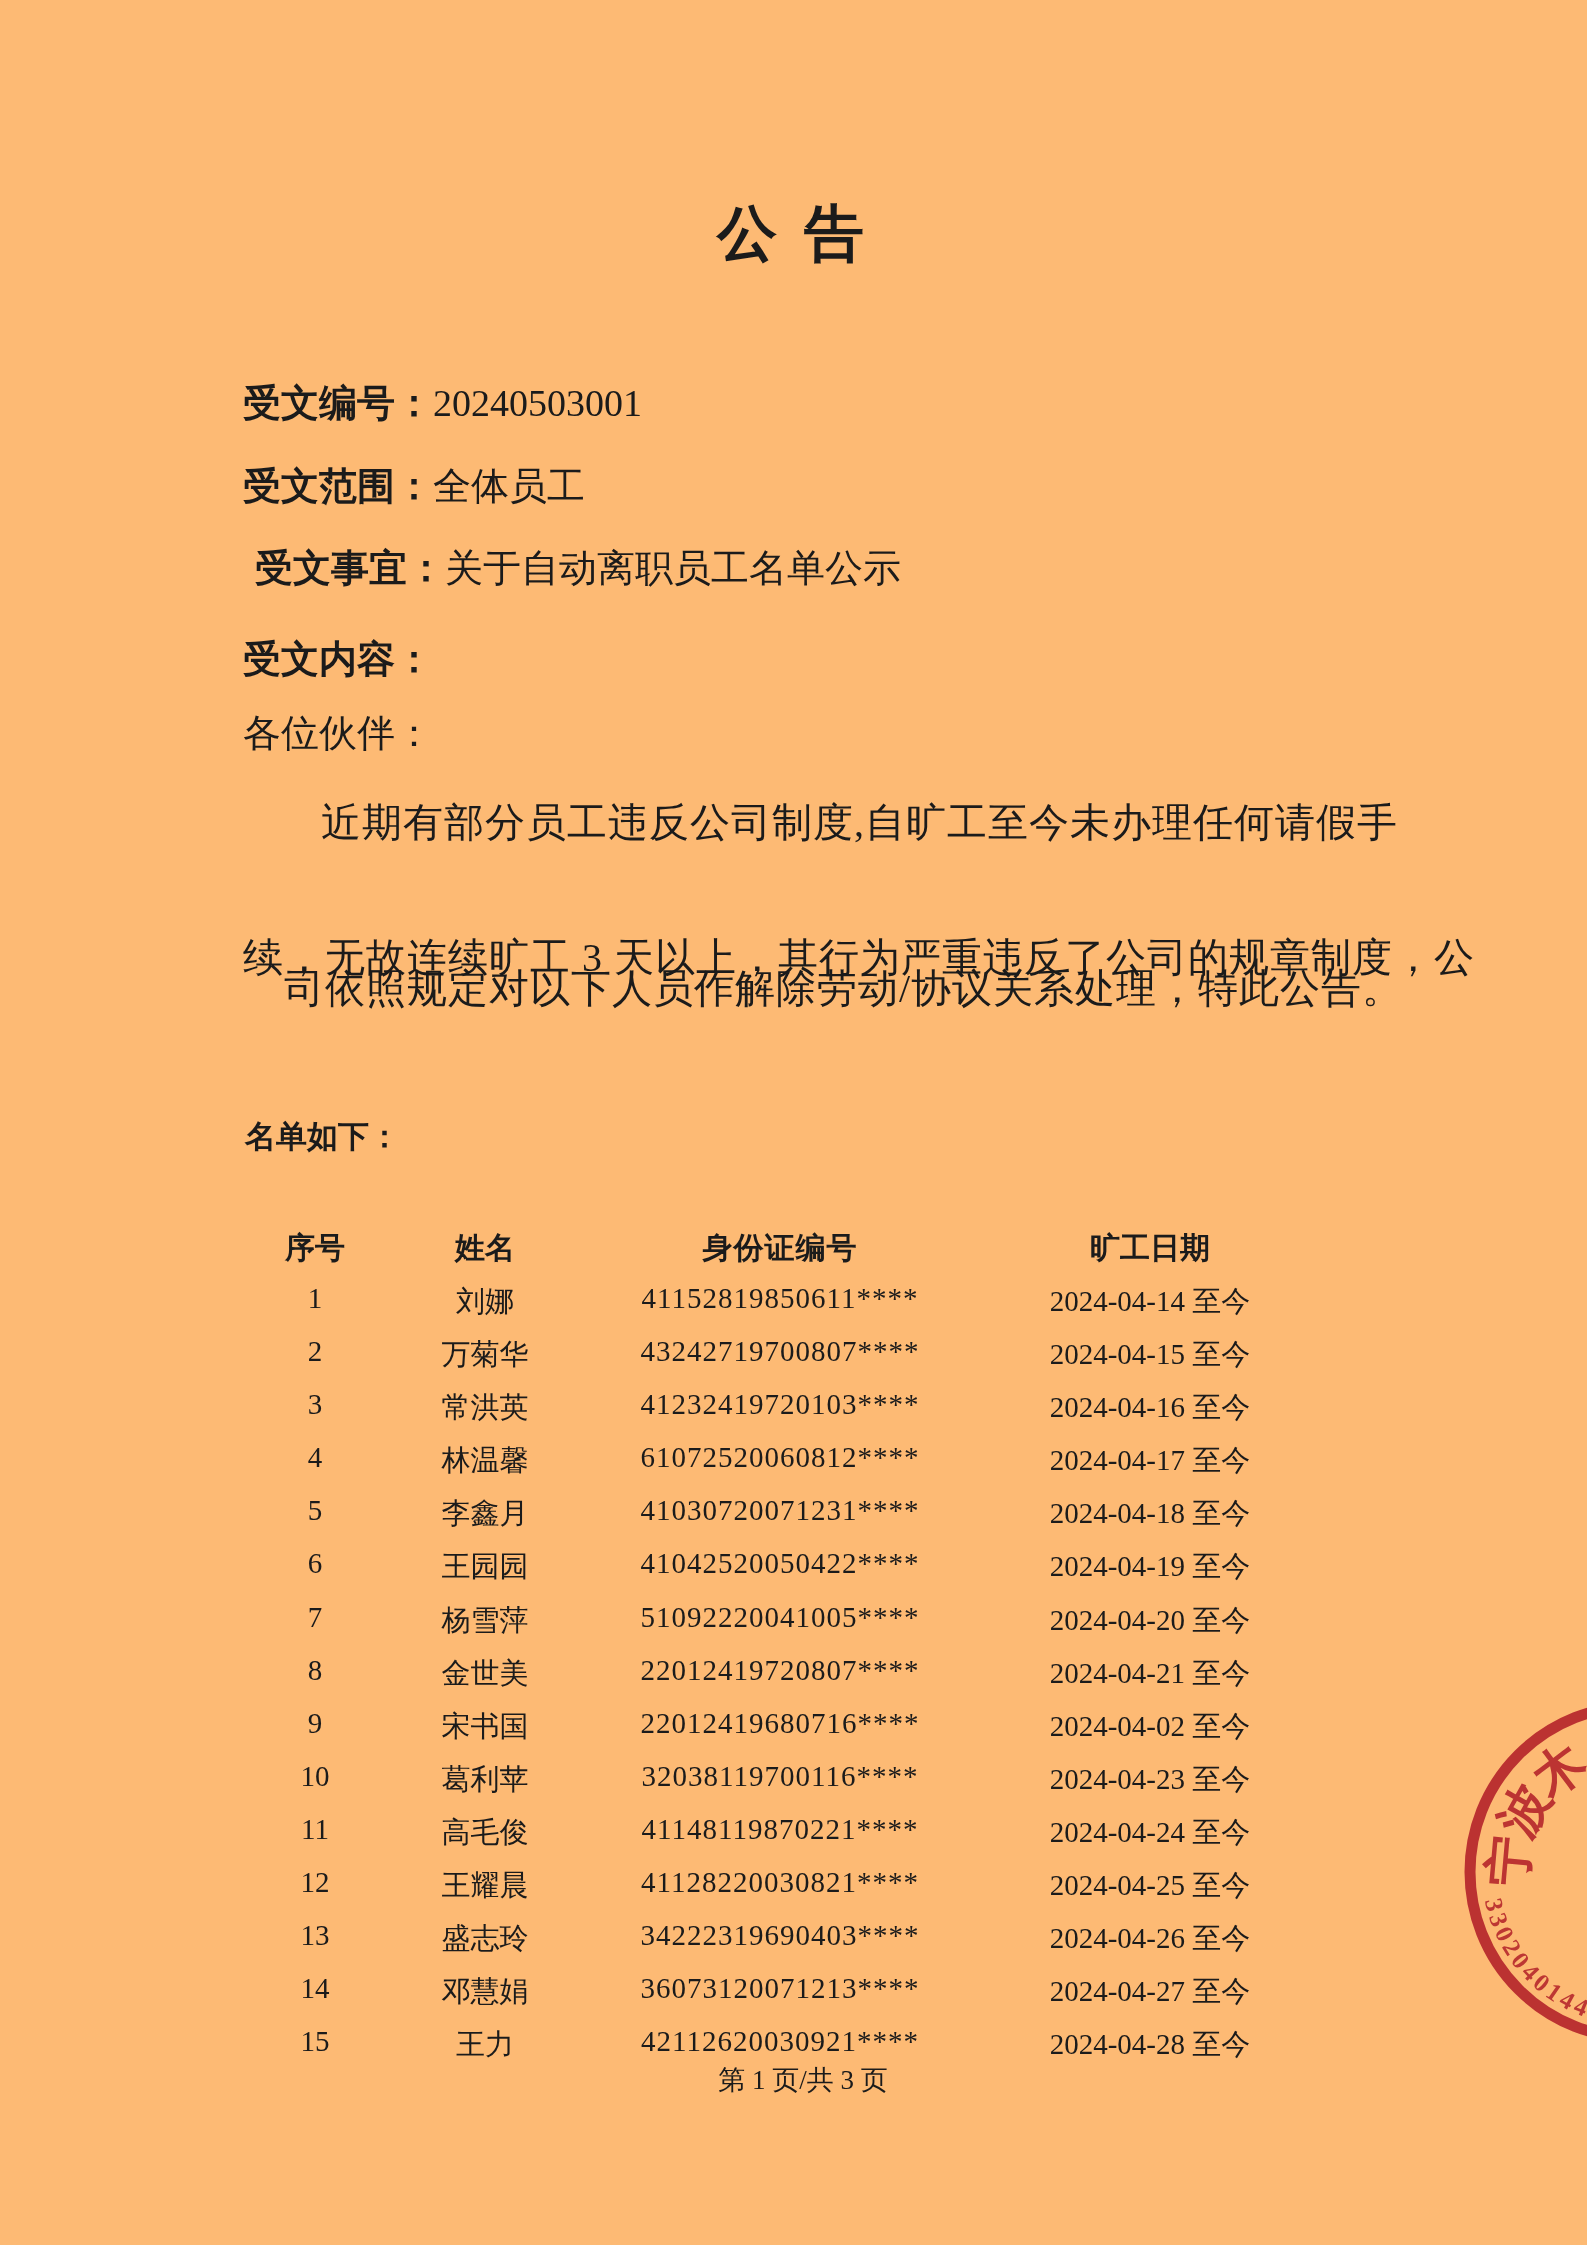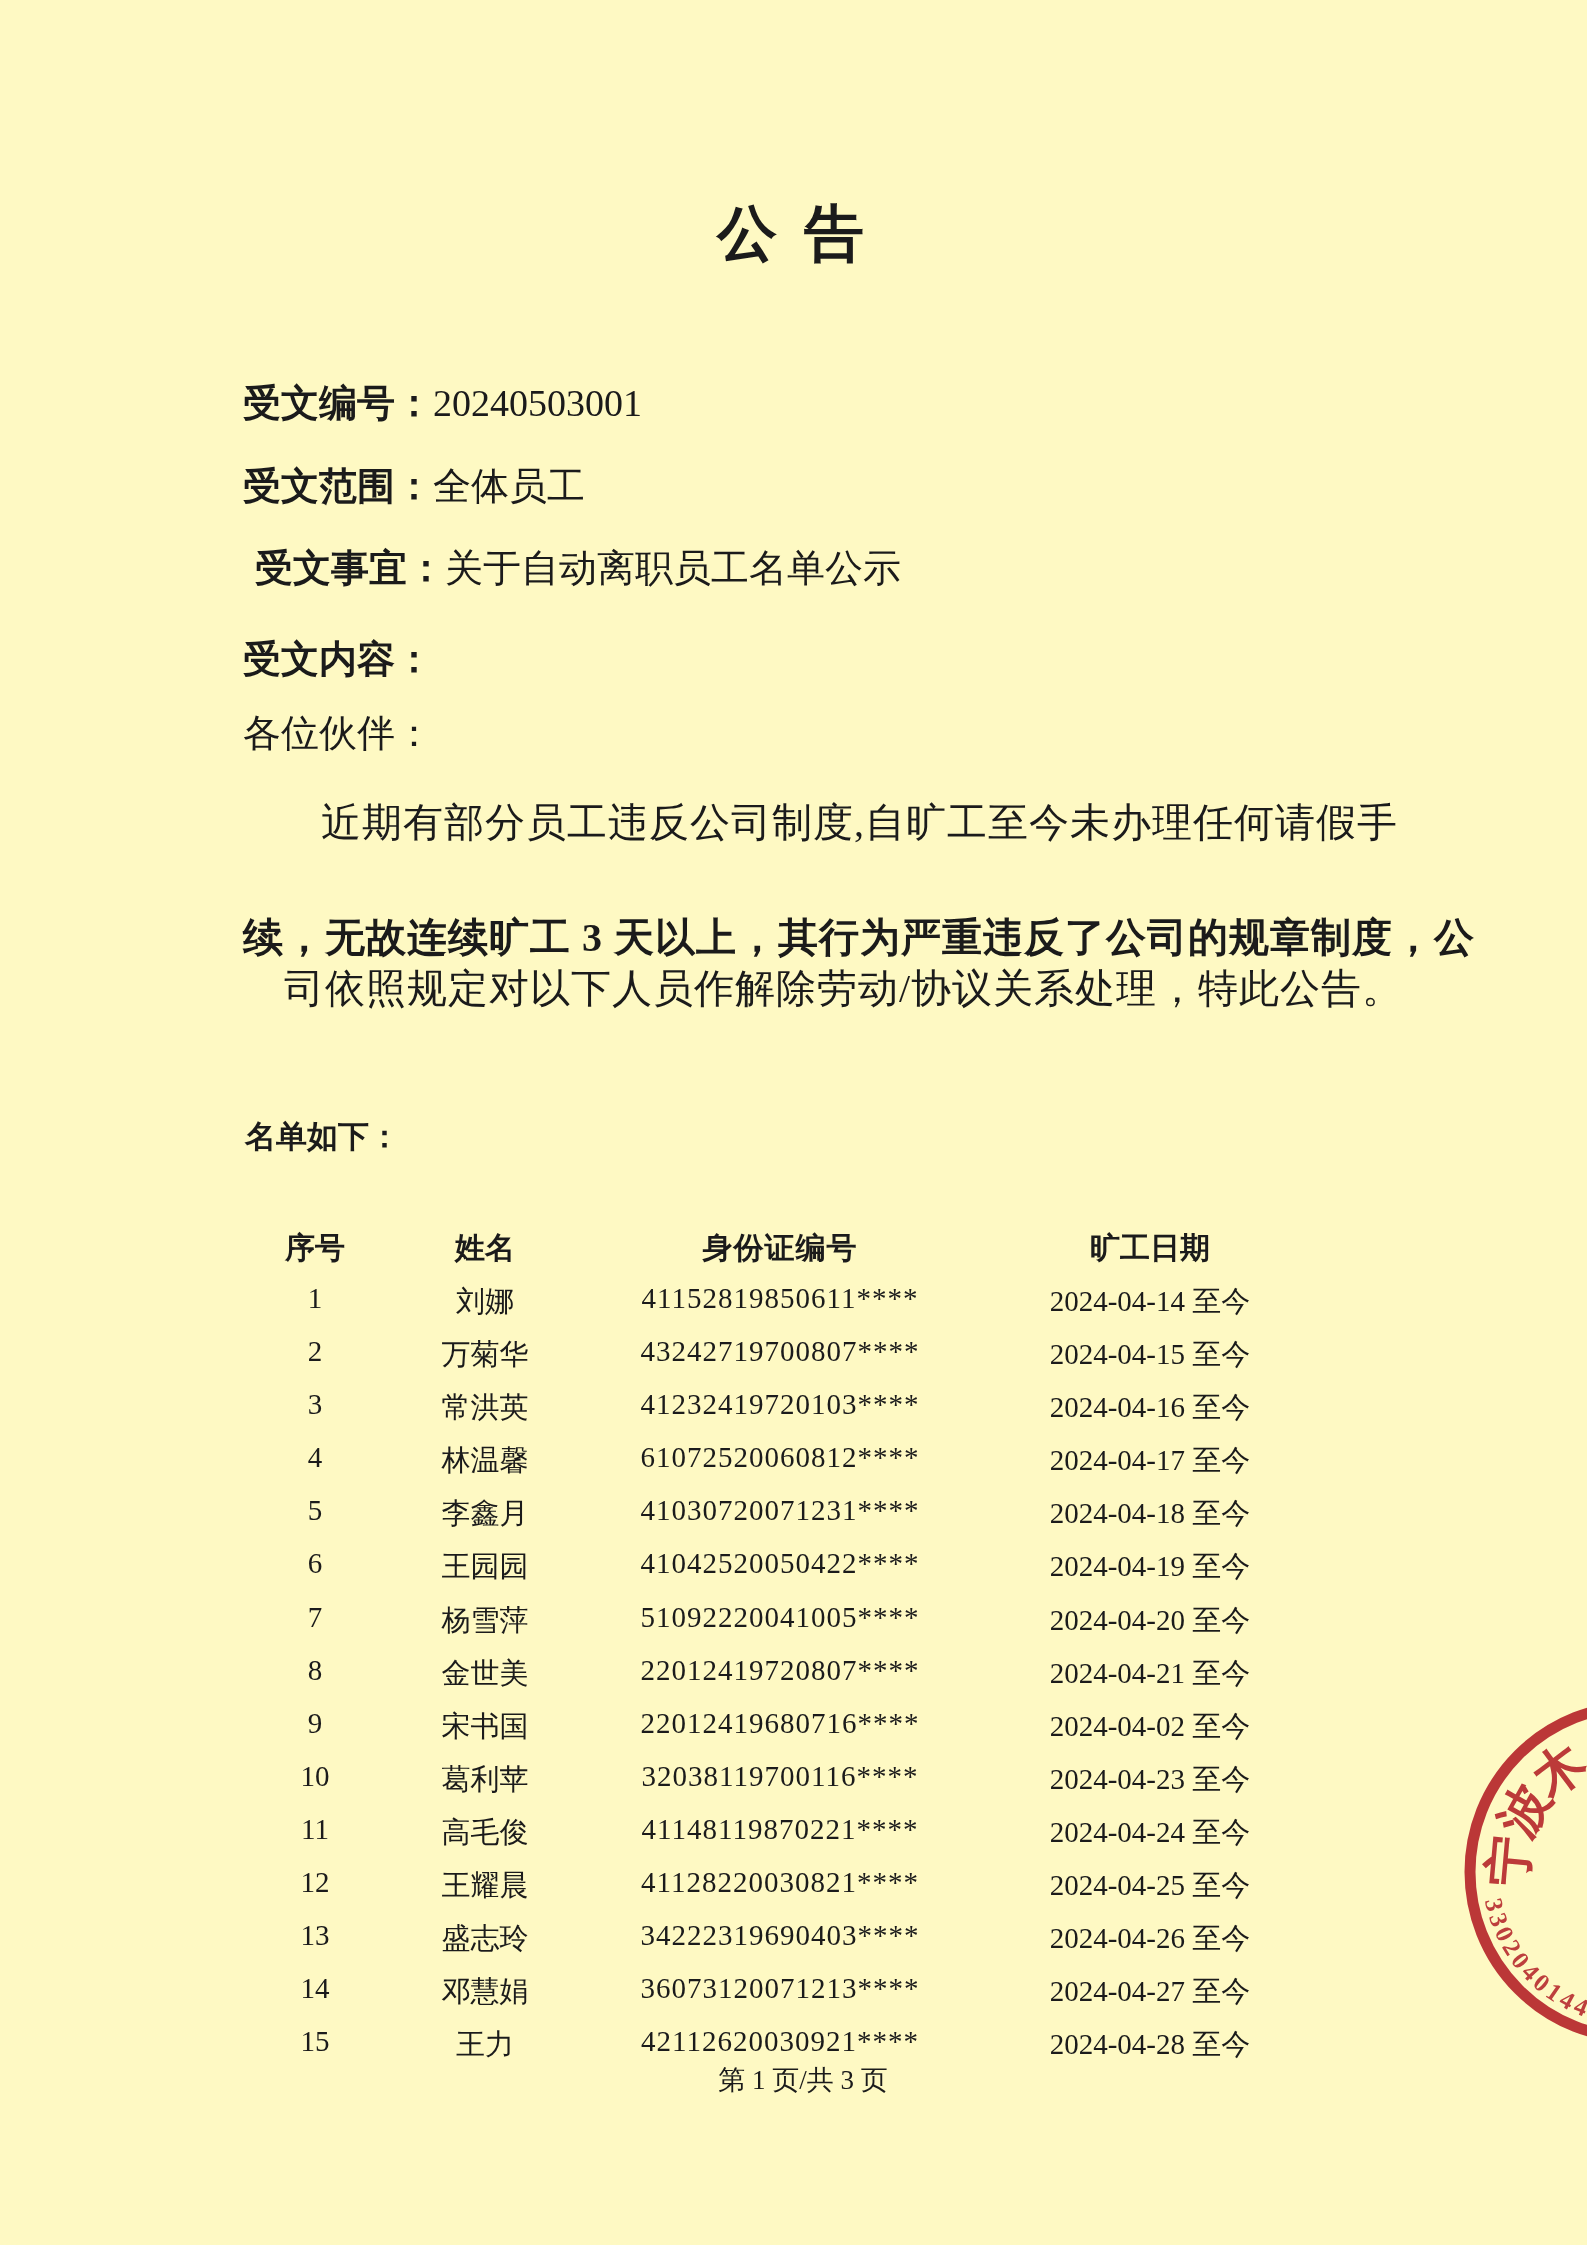--- a/index.html
+++ b/index.html
@@ -1,19 +1,19 @@
 <!DOCTYPE html>
 <html><head>
 <meta charset="utf-8">
 <style>
   html,body{margin:0;padding:0;background:#888;}
   .page{
     position:relative;
     width:1587px;height:2245px;
-    background:#fef9c3;
+    background:#fdba74;
     overflow:hidden;
     font-family:"Liberation Serif","DejaVu Serif",serif;
     color:#1b1b1b;
   }
   .doc-title{
     position:absolute;top:194px;left:0;width:100%;
     text-align:center;font-size:60px;font-weight:bold;
     letter-spacing:6px;white-space:nowrap;
   }
   .meta-line{position:absolute;left:243px;font-size:38px;white-space:nowrap;}
@@ -53,21 +53,21 @@
   <div class="meta-line" style="top:543px;margin-left:12px;">
     <span class="meta-label">受文事宜：</span><span class="meta-value">关于自动离职员工名单公示</span>
   </div>
   <div class="meta-line" style="top:626px;margin-top:8px;">
     <span class="meta-label">受文内容：</span><span class="meta-value"></span>
   </div>
 
   <div class="salutation" style="top:708px;">各位伙伴：</div>
 
   <div class="body-line body-indent" style="top:795px;">近期有部分员工违反公司制度,自旷工至今未办理任何请假手</div>
-  <div class="body-line" style="top:910px;font-weight:bold;">续，无故连续旷工 3 天以上，其行为严重违反了公司的规章制度，公</div>
+  <div class="body-line" style="top:930px;">续，无故连续旷工 3 天以上，其行为严重违反了公司的规章制度，公</div>
   <div class="body-line" style="top:961px;margin-left:41px;">司依照规定对以下人员作解除劳动/协议关系处理，特此公告。</div>
 
   <div class="list-label">名单如下：</div>
 
   <div class="table-area">
     <div class="trow head">
       <span class="c1">序号</span>
       <span class="c2">姓名</span>
       <span class="c3">身份证编号</span>
       <span class="c4">旷工日期</span>

